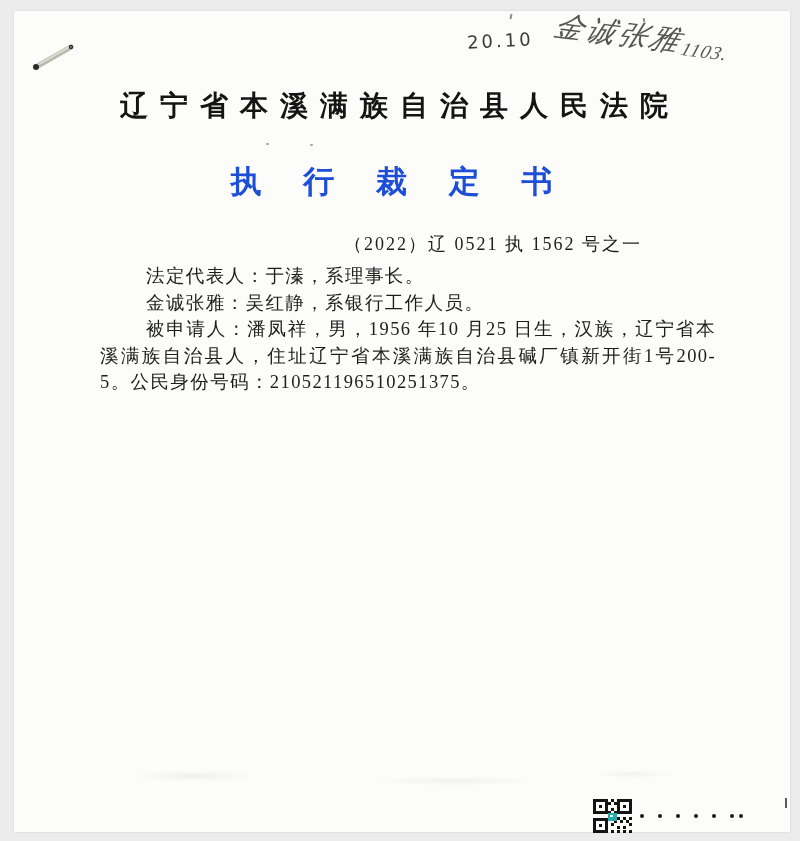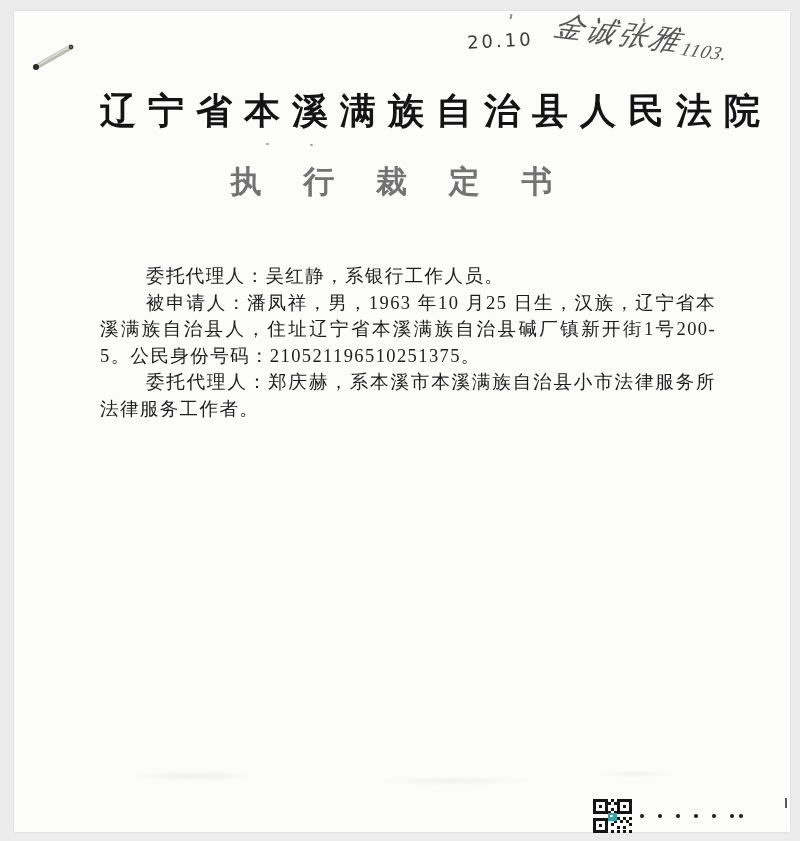--- a/index.html
+++ b/index.html
@@ -28,33 +28,33 @@
   }
   .hw-sig{
     position:absolute;left:540px;top:10px;width:240px;
     font-size:29px;color:#404040;font-style:italic;
     transform:rotate(7deg) skewX(-12deg);
     letter-spacing:3px;opacity:.88;white-space:nowrap;
   }
   .hw-sig .suffix{font-size:19px;position:relative;top:4px;left:2px;letter-spacing:1px;}
   .court-name{
     position:absolute;left:86px;top:76px;width:600px;
-    text-align:center;font-size:36px;font-weight:700;color:#141414;
+    text-align:center;font-size:28px;font-weight:700;color:#141414;
     letter-spacing:12px;margin:0;white-space:nowrap;
   }
   .speck{position:absolute;width:3px;height:2px;background:#9d9d9d;border-radius:50%;}
   .speck.s1{left:252px;top:132px;}
   .speck.s2{left:296px;top:133px;}
   .tick{position:absolute;background:#8f8f8f;}
   .tick.t1{left:496px;top:3px;width:2px;height:5px;transform:rotate(12deg);}
   .tick.t2{left:629px;top:7px;width:2px;height:4px;transform:rotate(-8deg);}
   .tick.t3{left:771px;top:787px;width:2px;height:10px;background:#5a5a5a;}
   .doc-title{
     position:absolute;left:86px;top:150px;width:600px;
-    text-align:center;font-size:31px;font-weight:700;color:#737373;
+    text-align:center;font-size:31px;font-weight:700;color:#1d4ed8;
     letter-spacing:17px;margin:0;white-space:nowrap;
   }
   .case-number{
     position:absolute;top:221px;right:148px;
     font-size:18px;color:#1d1d1d;letter-spacing:2px;white-space:nowrap;
   }
   .doc-body{
     position:absolute;left:86px;top:252px;width:616px;
     font-size:18.5px;line-height:26.5px;color:#1d1d1d;
     text-align:justify;text-justify:inter-ideograph;
@@ -87,25 +87,26 @@
   <i class="tick t2"></i>
   <i class="tick t3"></i>
 
   <h1 class="court-name">辽宁省本溪满族自治县人民法院</h1>
 
   <i class="speck s1"></i>
   <i class="speck s2"></i>
 
   <h2 class="doc-title">执 行 裁 定 书</h2>
 
+  <div class="case-number">（2022）辽 0521 执 1562 号之一</div>
 
   <div class="doc-body">
-    <p>委托代理人：吴红静，系银行工作人员。</p>
-    <p>被申请人：潘凤祥，男，1963 年10 月25 日生，汉族，辽宁省本溪满族自治县人，住址辽宁省本溪满族自治县碱厂镇新开街1号200-5。公民身份号码：210521196510251375。</p>
-    <p>委托代理人：郑庆赫，系本溪市本溪满族自治县小市法律服务所法律服务工作者。</p>
+    <p>法定代表人：于溱，系理事长。</p>
+    <p>金诚张雅：吴红静，系银行工作人员。</p>
+    <p>被申请人：潘凤祥，男，1956 年10 月25 日生，汉族，辽宁省本溪满族自治县人，住址辽宁省本溪满族自治县碱厂镇新开街1号200-5。公民身份号码：210521196510251375。</p>
   </div>
 </div>
 
 <svg class="qr" width="39" height="34" viewBox="0 0 39 34">
   <g fill="#141414">
     <rect x="0" y="0" width="15" height="15"></rect>
     <rect x="24" y="0" width="15" height="15"></rect>
     <rect x="0" y="19" width="15" height="15"></rect>
     <rect x="18" y="0" width="3" height="3"></rect>
       <rect x="15" y="3" width="3" height="3"></rect>

